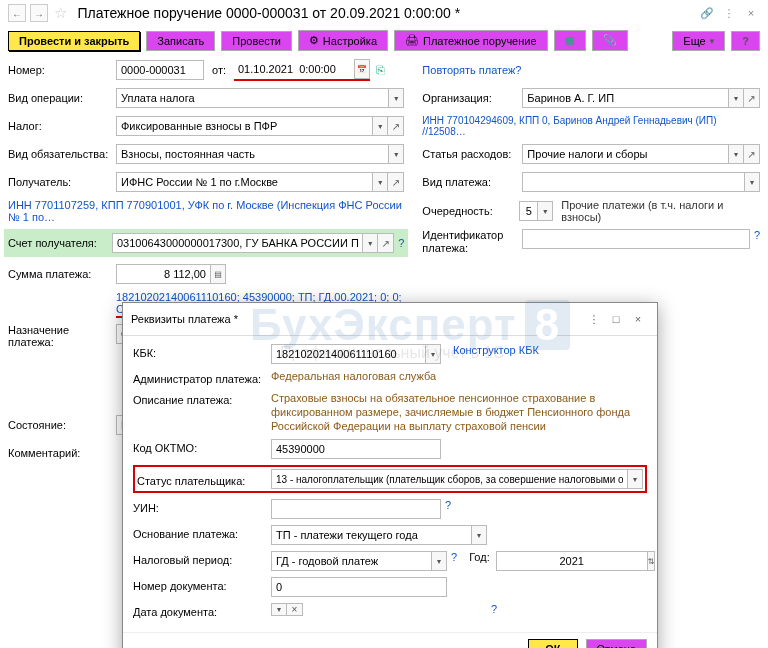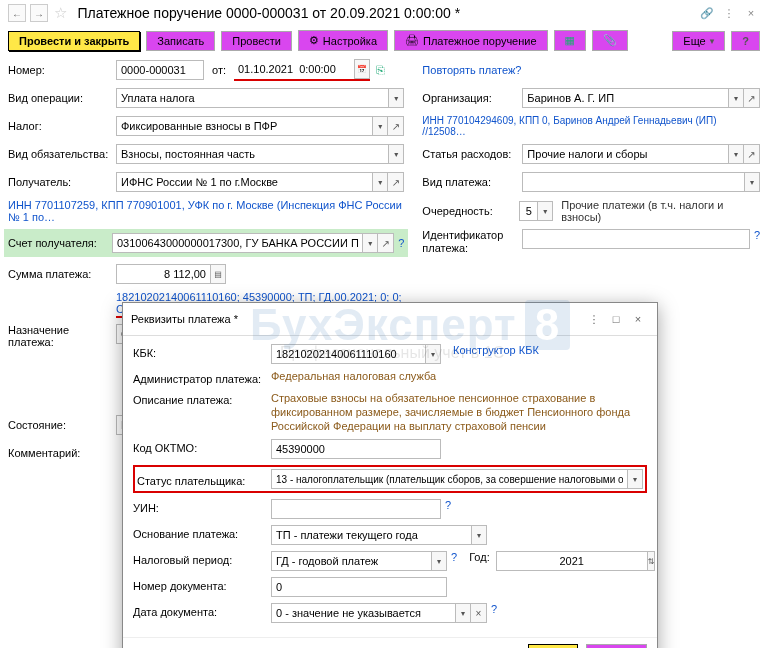--- a/index.html
+++ b/index.html
@@ -343,21 +343,20 @@
         <span class="dd">⇅</span>
       </div>
     </div>
     <div class="mrow">
       <span class="mlbl">Номер документа:</span>
       <input class="fld" style="width: 176px;" value="0">
     </div>
     <div class="mrow">
       <span class="mlbl">Дата документа:</span>
       <div class="combo" style="width:216px">
-        <input class="fld" style="flex: 1 1 0%;" value="0 - значение не указывается">
         <span class="dd">▾</span>
         <span class="ext">×</span>
       </div>
       <span class="q">?</span>
     </div>
   </div>
   <div class="modal-ftr">
     <button class="btn btn-ok">ОК</button>
     <button class="btn">Отмена</button>
   </div>

